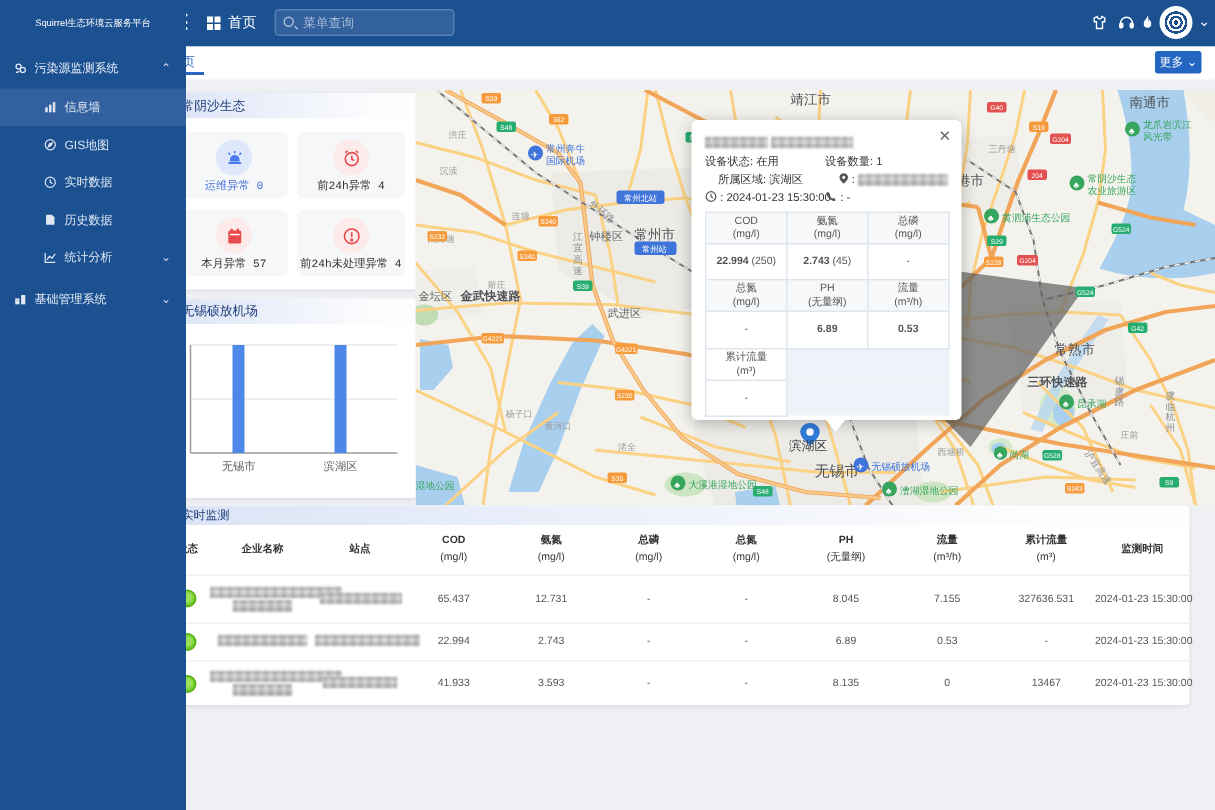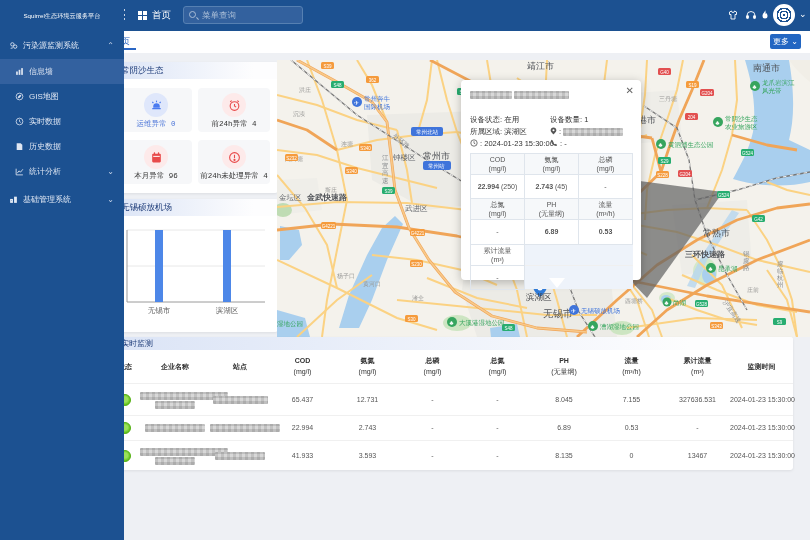--- a/index.html
+++ b/index.html
@@ -2,21 +2,21 @@
 <html><head>
 <meta charset="utf-8">
 <style>
   * { margin:0; padding:0; box-sizing:border-box; }
   html,body { width:810px; height:540px; overflow:hidden; font-family:"Liberation Sans", sans-serif; }
   body { position:relative; background:#eef0f4; }
   
   #sidebar { position:absolute; left:0; top:0; width:124px; height:540px; background:#1c5191; color:#dfe6f2; z-index:5; }
   #logo { height:31px; line-height:31px; text-align:center; color:#fff; font-size:6.2px; white-space:nowrap; }
   .m-group { height:20px; display:flex; align-items:center; font-size:8px; color:#e8eef8; padding-left:9px; position:relative; }
-  .m-item { height:25px; display:flex; align-items:center; font-size:8px; color:#dde5f2; padding-left:15px; position:relative; }
+  .m-item { height:25px; display:flex; align-items:center; font-size:8px; color:#dde5f2; padding-left:29px; position:relative; }
   .m-item.sel { background:#33619f; }
   .mi { width:9px; height:9px; margin-right:5px; flex:none; display:inline-block; }
   .caret { position:absolute; right:10px; font-size:8px; color:#c9d6ea; }
   
   #topbar { position:absolute; left:100px; top:0; width:710px; height:31px; background:#1c5191; z-index:4; }
   #burger { position:absolute; left:12px; top:9px; width:13px; height:12px; }
   #burger div { height:2px; background:#fff; margin-bottom:2.5px; border-radius:1px; }
   #bc { position:absolute; left:38px; top:9px; color:#fff; font-size:9.5px; display:flex; align-items:center; }
   #grid4 { width:9px; height:9px; margin-right:5px; display:inline-block; background:
      linear-gradient(#fff,#fff) 0 0/4px 4px no-repeat,
@@ -145,21 +145,21 @@
   </div>
   <div class="statcard" style="left:10px; top:78px;">
     <div class="sc-circle" style="background:#fdeaea;">
       <svg width="13" height="13" viewBox="0 0 24 24" fill="#e84b4b">
           <rect x="4" y="5" width="16" height="16" rx="2"></rect>
           <rect x="7" y="2.5" width="2.5" height="4" rx="1"></rect>
           <rect x="14.5" y="2.5" width="2.5" height="4" rx="1"></rect>
           <rect x="6" y="9" width="12" height="1.8" fill="#fff"></rect>
         </svg>
     </div>
-    <div class="sc-label">本月异常 96</div>
+    <div class="sc-label">本月异常 57</div>
   </div>
   <div class="statcard" style="left:88px; top:78px;">
     <div class="sc-circle" style="background:#fdeaea;">
       <svg width="13" height="13" viewBox="0 0 24 24" fill="none" stroke="#e84b4b" stroke-width="2">
           <circle cx="12" cy="12" r="9"></circle>
           <path d="M12 7v6"></path>
           <circle cx="12" cy="16.5" r="1" fill="#e84b4b"></circle>
         </svg>
     </div>
     <div class="sc-label">前24h未处理异常 4</div>
@@ -441,25 +441,25 @@
     <path d="M263 222 c-4 0 -6.5 3 -6.5 6 c0 4 6.5 9 6.5 9 c0 0 6.5 -5 6.5 -9 c0 -3 -2.5 -6 -6.5 -6 z" fill="#2f7bd9"></path>
     <circle cx="263" cy="228" r="2.5" fill="#fff"></circle>
     <text x="249" y="240" fill="#3a3c40" font-size="8.5">滨湖区</text>
   </g>
 </svg>
 </div>
 
 <div id="popup" style="position:absolute; left:461px; top:80px; width:180px; height:200px; background:#fff; border-radius:4px; box-shadow:0 2px 10px rgba(0,0,0,.25); z-index:6; padding:7px 9px; font-size:7.5px; color:#333;">
   <div style="position:absolute; right:7px; top:5px; font-size:10px; color:#666;">✕</div>
   <div style="margin-top:3px;"><span class="blur" style="width:42px;"></span> <span class="blur" style="width:55px;"></span></div>
-  <div style="margin-top:16px; display:flex;">
+  <div style="margin-top:4px; display:flex;">
       <span style="width:80px;">设备状态: 在用</span>
       <span>设备数量: 1</span>
     </div>
-  <div style="margin-top:2px; display:flex;">
+  <div style="margin-top:2px; display:flex;justify-content:flex-end;">
       <span style="width:80px;">所属区域: 滨湖区</span>
       <span><svg width="7" height="8" viewBox="0 0 12 14" style="vertical-align:-1px">
           <path d="M6 1 C3 1 1 3.2 1 5.8 C1 9 6 13 6 13 C6 13 11 9 11 5.8 C11 3.2 9 1 6 1 Z M6 7.5 A1.8 1.8 0 1 1 6 3.9 A1.8 1.8 0 0 1 6 7.5 Z" fill="#555"></path>
         </svg> : <span class="blur" style="width:60px;"></span></span>
     </div>
   <div style="margin-top:2px; display:flex;">
       <span style="width:80px; white-space:nowrap;"><svg width="8" height="8" viewBox="0 0 14 14" style="vertical-align:-1px">
           <circle cx="7" cy="7" r="5.6" fill="none" stroke="#555" stroke-width="1.4"></circle>
           <path d="M7 3.8 V7.3 L9.4 8.8" fill="none" stroke="#555" stroke-width="1.3"></path>
         </svg> : 2024-01-23 15:30:00</span>

